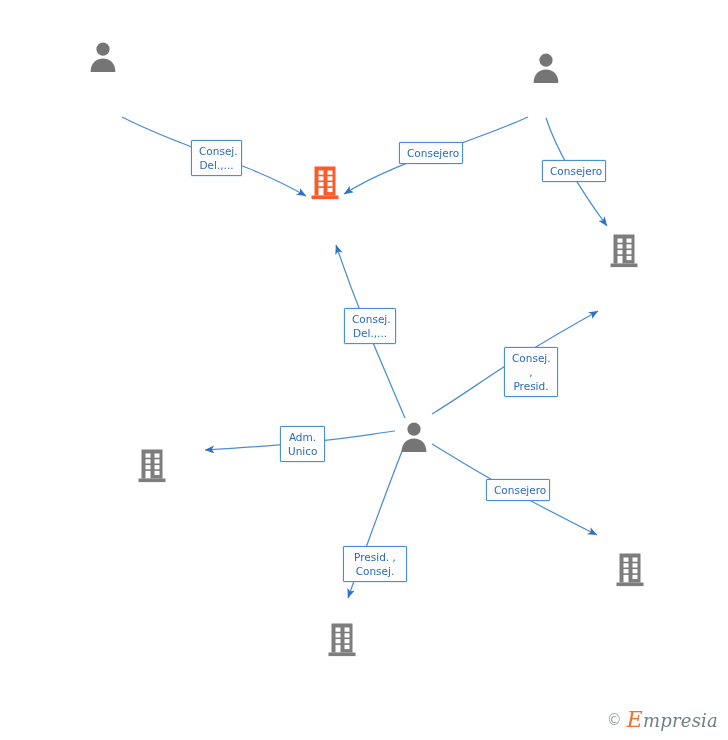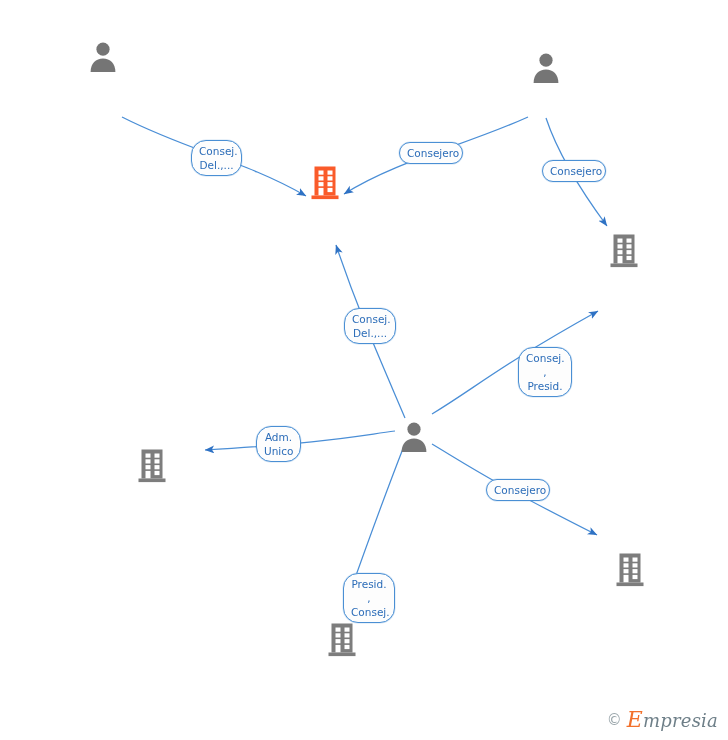--- a/index.html
+++ b/index.html
@@ -58,21 +58,21 @@
   .icon-building {
     display: block;
   }
 
   
   .edge-label {
     position: absolute;
     box-sizing: border-box;
     background: #fdfdfd;
     border: 1.3px solid #4a8fd4;
-    border-radius: 15px;
+    border-radius: 1px;
     color: #2b6cb8;
     font-size: 10.5px;
     line-height: 14px;
     text-align: center;
     padding: 3px 7px;
     white-space: pre-line;
     box-shadow: 0 0 0 0.5px rgba(74,143,212,0.25);
   }
 
   
@@ -241,26 +241,26 @@
       </div>
     </div>
 
   <div id="edge-label-layer">
       <div class="edge-label" style="left: 191px; top: 140px; width: 51px; min-height: 34px;">Consej.
 Del.,...</div>
       <div class="edge-label" style="left: 399px; top: 142px; width: 64px; min-height: 19px;">Consejero</div>
       <div class="edge-label" style="left: 542px; top: 160px; width: 64px; min-height: 19px;">Consejero</div>
       <div class="edge-label" style="left: 344px; top: 308px; width: 52px; min-height: 34px;">Consej.
 Del.,...</div>
-      <div class="edge-label" style="left: 518px; top: 347px; width: 54px; min-height: 34px;">Consej. ,
+      <div class="edge-label" style="left: 504px; top: 347px; width: 54px; min-height: 34px;">Consej. ,
 Presid.</div>
-      <div class="edge-label" style="left: 256px; top: 426px; width: 45px; min-height: 34px;">Adm.
+      <div class="edge-label" style="left: 280px; top: 426px; width: 45px; min-height: 34px;">Adm.
 Unico</div>
       <div class="edge-label" style="left: 486px; top: 479px; width: 64px; min-height: 19px;">Consejero</div>
-      <div class="edge-label" style="left: 343px; top: 573px; width: 52px; min-height: 34px;">Presid. ,
+      <div class="edge-label" style="left: 343px; top: 546px; width: 64px; min-height: 34px;">Presid. ,
 Consej.</div>
     </div>
 
   <div id="watermark">
     <span class="c-mark">©</span>
     <span class="wm-text"><span class="wm-cap">E</span><span>mpresia</span></span>
   </div>
 
 </div>
 

